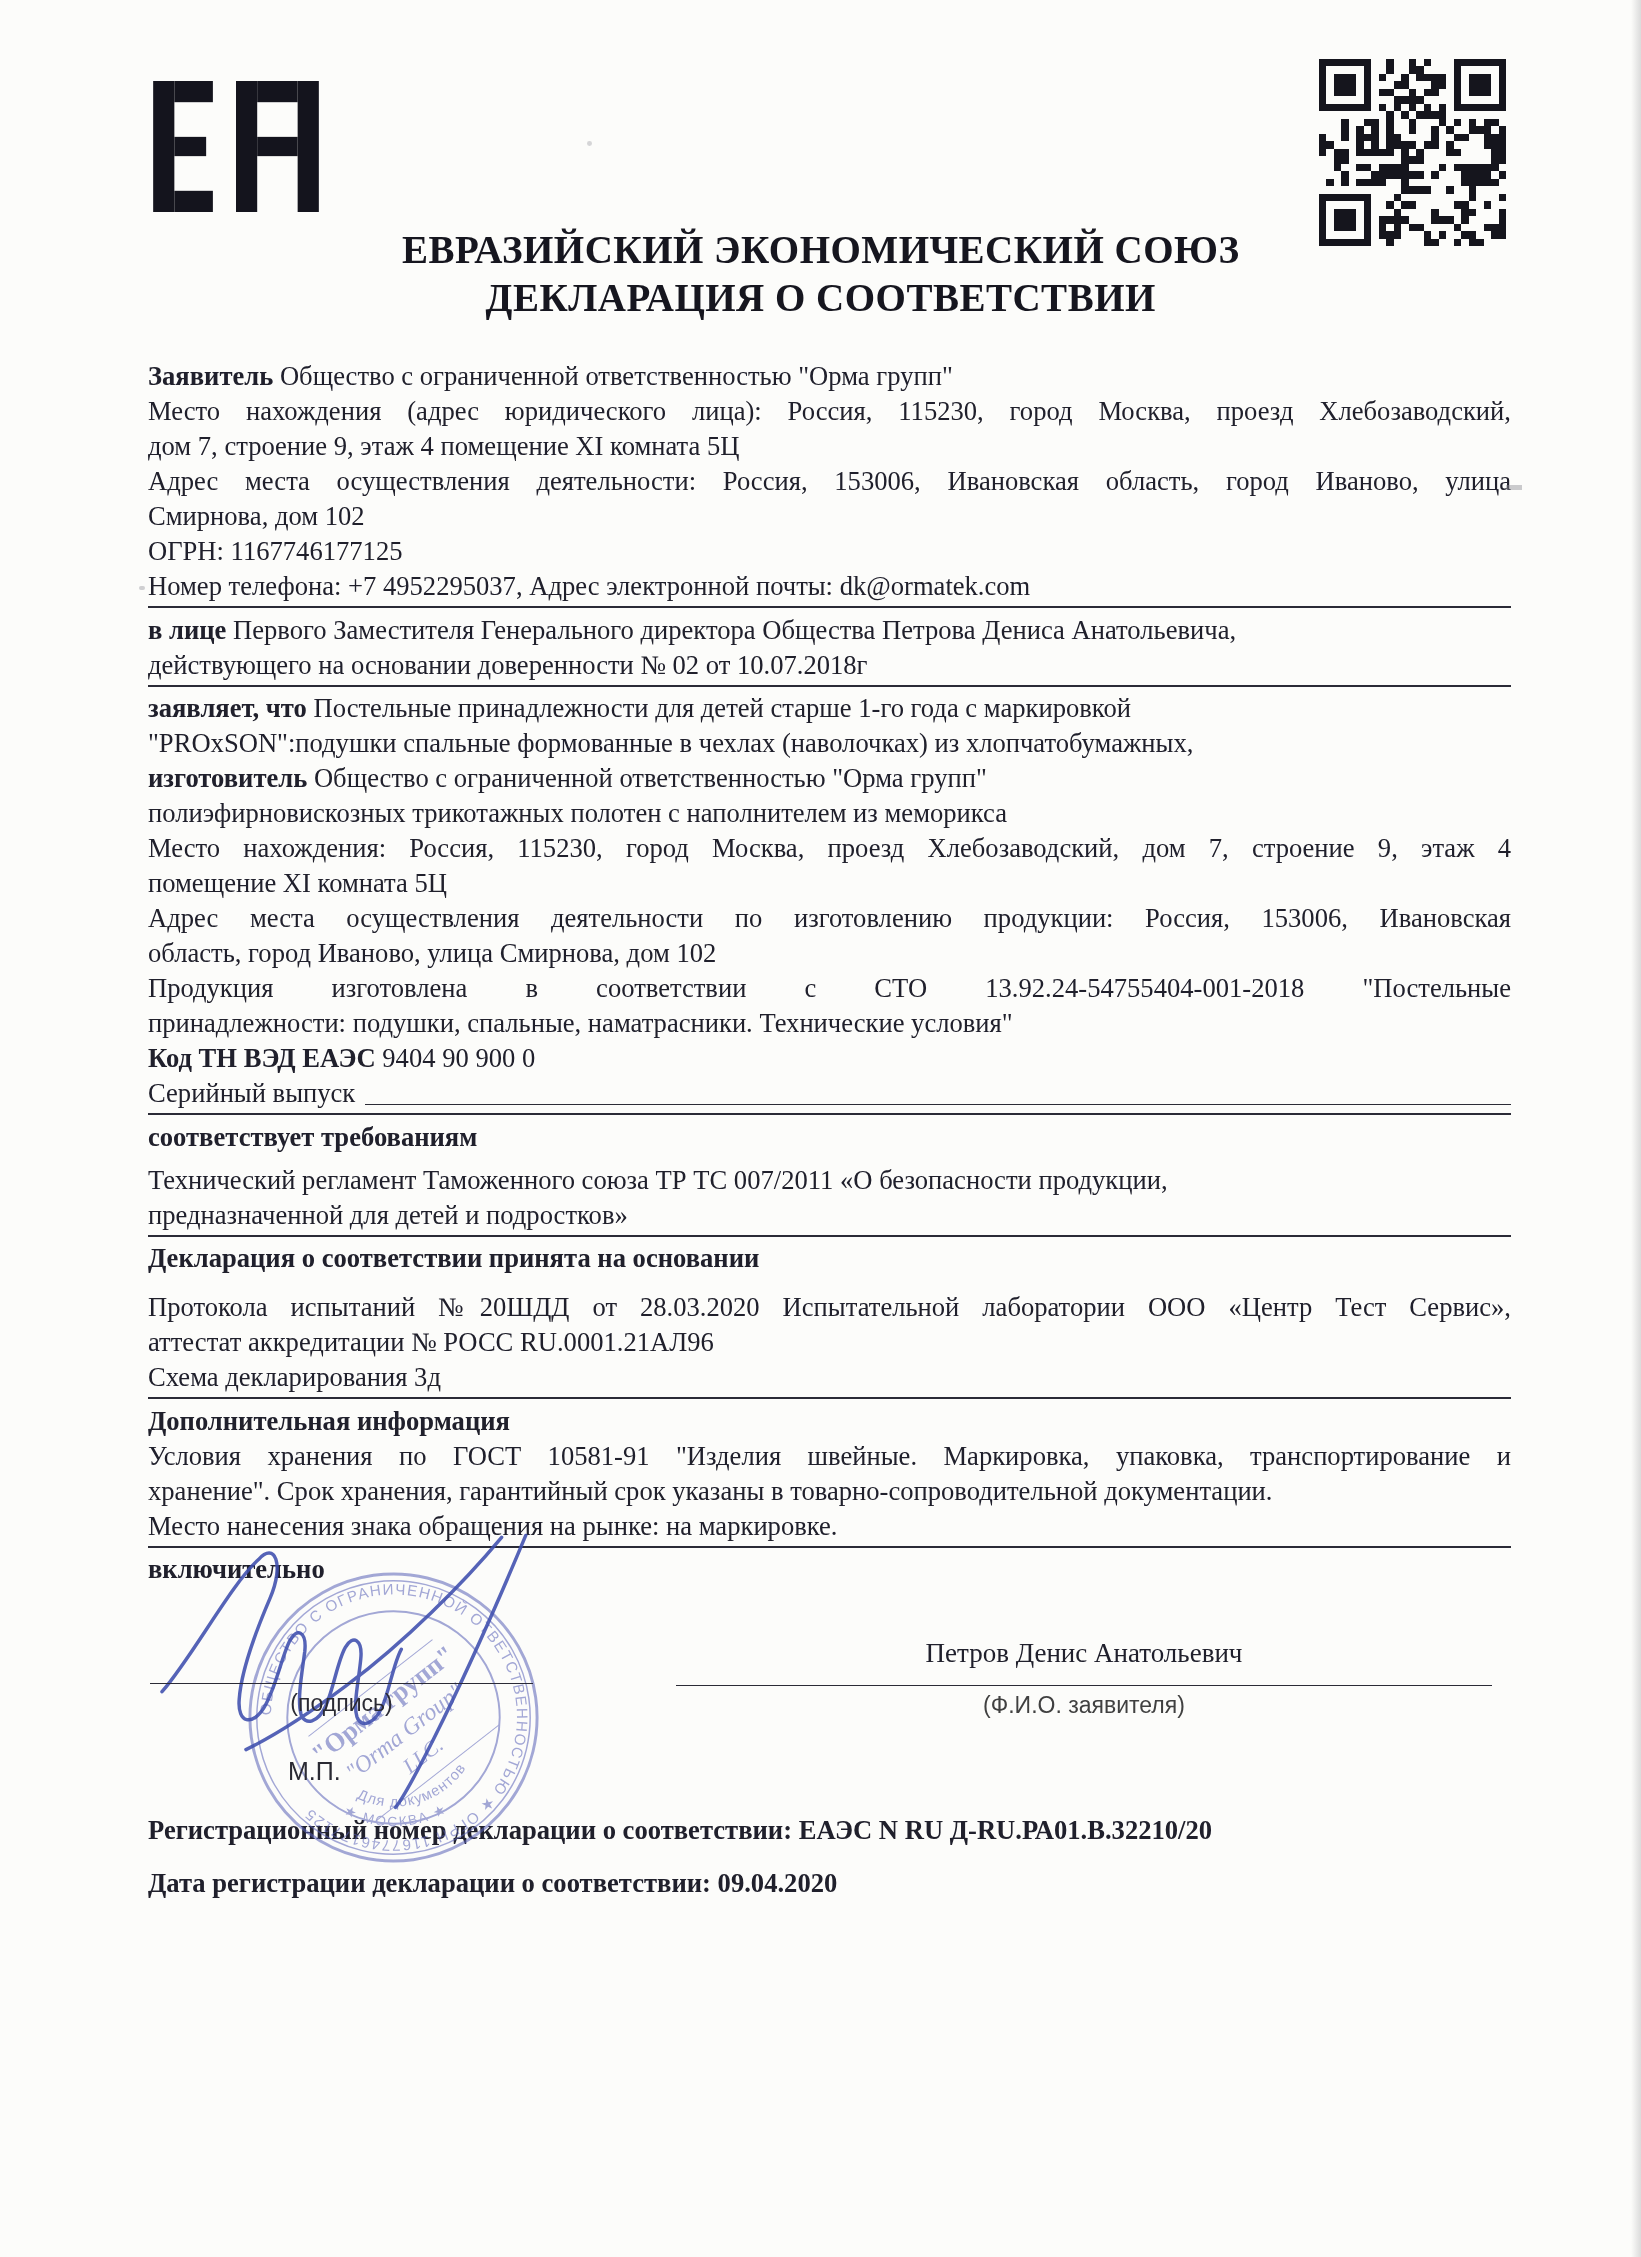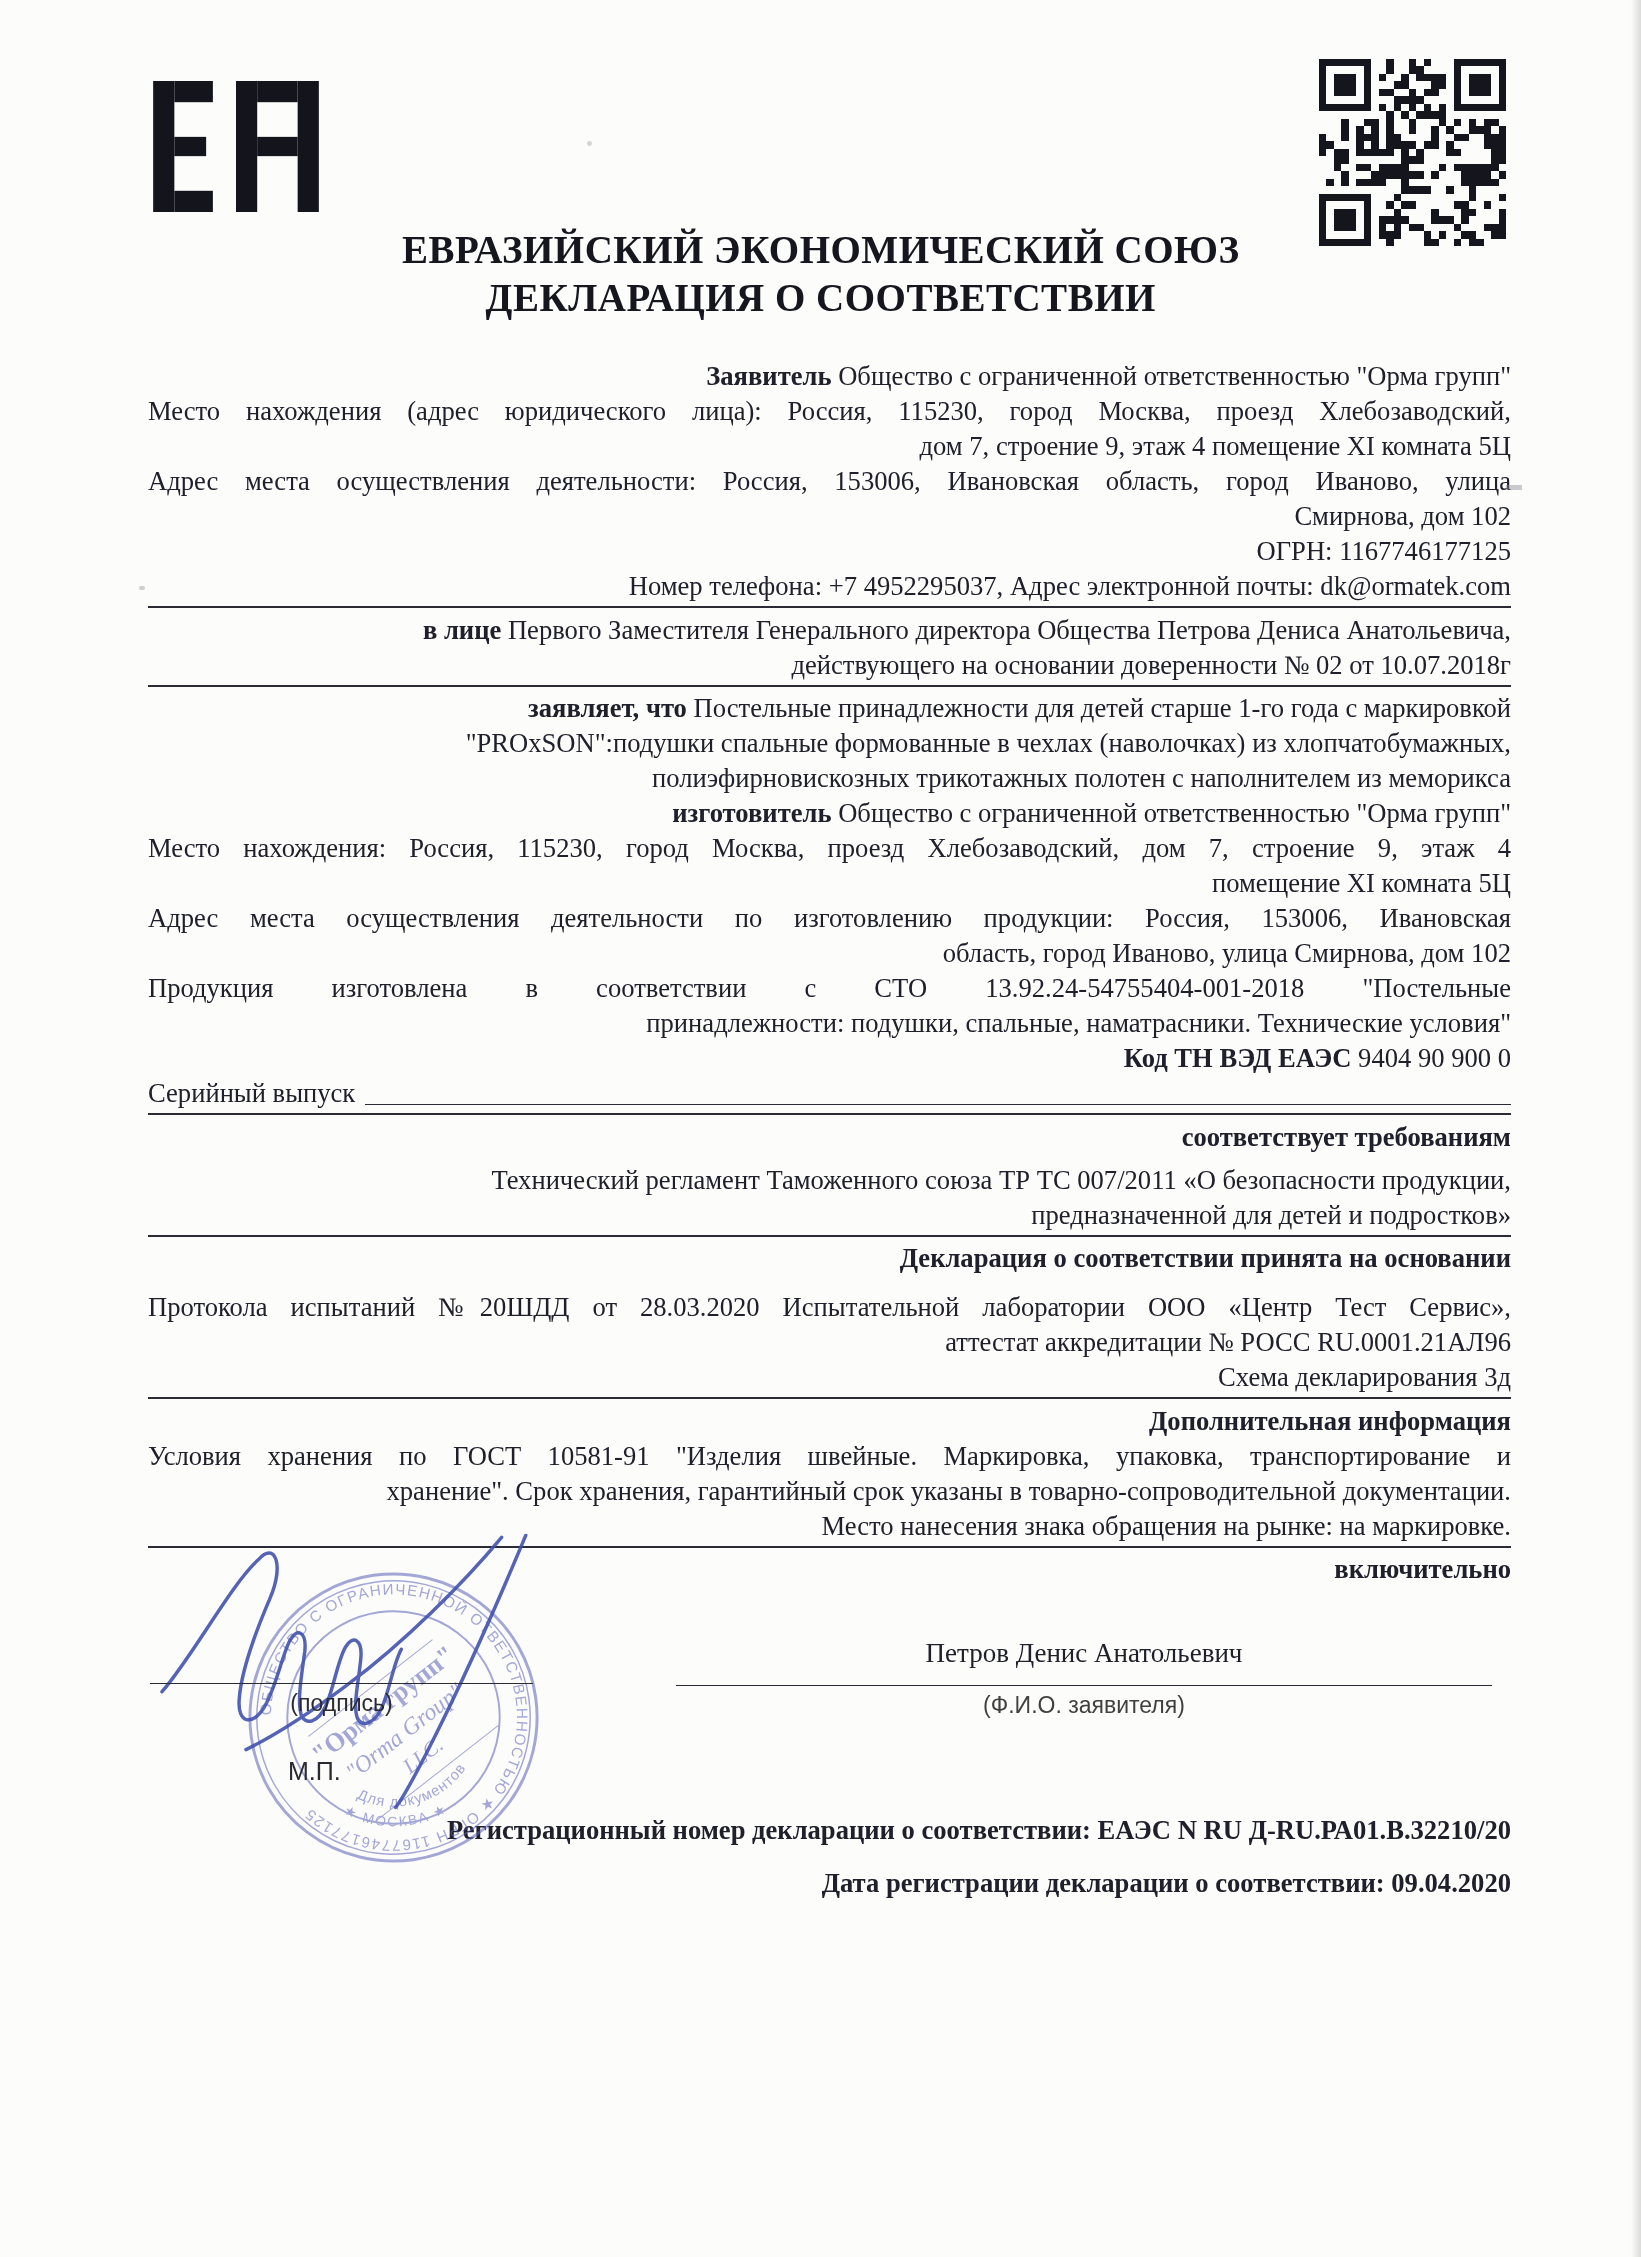--- a/index.html
+++ b/index.html
@@ -6,21 +6,21 @@
   body{background:#e8e8e8;}
   .page{position:relative;width:1641px;height:2257px;background:#fcfcfa;overflow:hidden;
         font-family:"Liberation Serif",serif;color:#20202c;}
   .page::after{content:"";position:absolute;right:0;top:0;width:9.7px;height:100%;
         background:linear-gradient(to left,rgba(120,120,125,.25),rgba(120,120,125,0));pointer-events:none;}
   .eac-logo{position:absolute;left:153px;top:81px;}
   .qr{position:absolute;left:1319px;top:58px;}
   .title-wrap{position:absolute;left:9.7px;top:226px;width:1622px;text-align:center;
         font-weight:bold;font-size:39px;line-height:48px;letter-spacing:0.5px;color:#16161f;}
   .flow{position:absolute;left:148px;top:359px;width:1363px;font-size:26.6px;line-height:35px;}
-  .line{text-align:right;}
+  .line{text-align:left;}
   .line .b{font-weight:bold;}
   .stretch{text-align:justify;text-align-last:justify;}
   .rule{border-top:2.9px solid #2b2b36;margin:1.9px 0 4.8px;}
   .mt8{margin-top:7.7px}.mt14{margin-top:13.5px}.mt18{margin-top:17.4px}
   .tail{display:flex;align-items:flex-end;}
   .tailfill{flex:1;border-bottom:1.9px solid #2b2b36;margin:0 0 6.8px 9.7px;}
   .sig-line{position:absolute;border-top:1.9px solid #2b2b36;}
   .sig-line.left{left:150px;top:1683px;width:383px;}
   .sig-line.right{left:676px;top:1685px;width:816px;}
   .sign-label{position:absolute;left:150px;top:1690px;width:383px;text-align:center;
@@ -277,22 +277,22 @@
       <div class="line stretch"><span>Адрес места осуществления деятельности: Россия, 153006, Ивановская область, город Иваново, улица</span></div>
       <div class="line"><span>Смирнова, дом 102</span></div>
       <div class="line"><span>ОГРН: 1167746177125</span></div>
       <div class="line"><span>Номер телефона: +7 4952295037, Адрес электронной почты: dk@ormatek.com</span></div>
       <div class="rule"></div>
       <div class="line"><span class="b">в лице</span><span> Первого Заместителя Генерального директора Общества Петрова Дениса Анатольевича,</span></div>
       <div class="line"><span>действующего на основании доверенности № 02 от 10.07.2018г</span></div>
       <div class="rule"></div>
       <div class="line"><span class="b">заявляет, что</span><span>  Постельные принадлежности  для детей старше 1-го года с маркировкой</span></div>
       <div class="line"><span>"PROxSON":подушки спальные формованные в чехлах (наволочках) из хлопчатобумажных,</span></div>
+      <div class="line"><span class="b">изготовитель</span><span> Общество с ограниченной ответственностью "Орма групп"</span></div>
       <div class="line"><span>полиэфирновискозных трикотажных полотен с наполнителем из меморикса</span></div>
-      <div class="line"><span class="b">изготовитель</span><span> Общество с ограниченной ответственностью "Орма групп"</span></div>
       <div class="line stretch"><span>Место нахождения: Россия, 115230, город Москва, проезд Хлебозаводский, дом 7, строение 9, этаж 4</span></div>
       <div class="line"><span>помещение XI комната 5Ц</span></div>
       <div class="line stretch"><span>Адрес места осуществления деятельности по изготовлению продукции: Россия, 153006, Ивановская</span></div>
       <div class="line"><span>область, город Иваново, улица Смирнова, дом 102</span></div>
       <div class="line stretch"><span>Продукция изготовлена в соответствии с СТО 13.92.24-54755404-001-2018 "Постельные</span></div>
       <div class="line"><span>принадлежности: подушки, спальные, наматрасники. Технические условия"</span></div>
       <div class="line"><span class="b">Код ТН ВЭД ЕАЭС</span><span> 9404 90 900 0</span></div>
       <div class="line tail">
         <span>Серийный выпуск</span>
         <span class="tailfill"></span>

